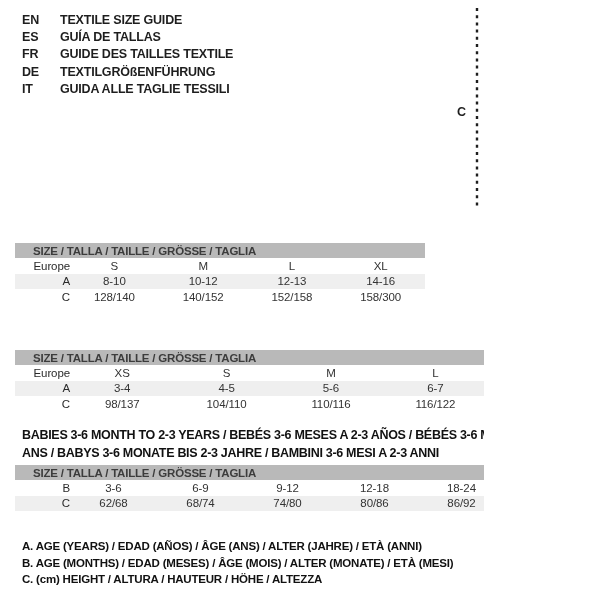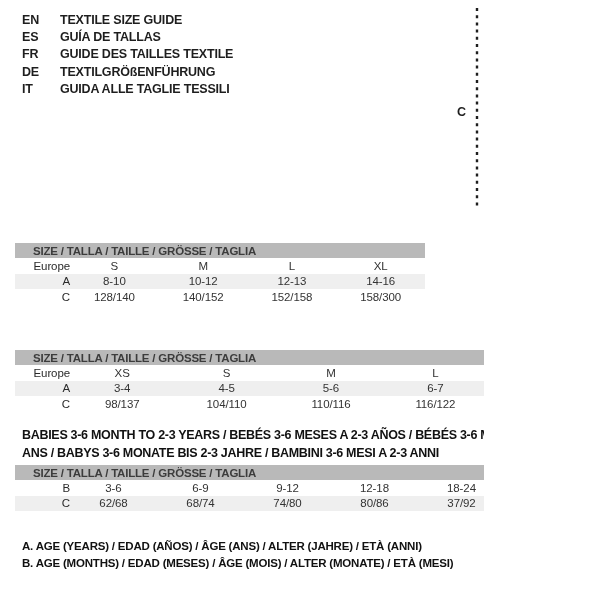--- a/index.html
+++ b/index.html
@@ -168,23 +168,24 @@
       <div class="cell">12-18</div>
       <div class="cell">18-24</div>
       <div class="cell">24-36</div>
     </div>
     <div class="tbl-row alt">
       <div class="cell lbl">C</div>
       <div class="cell">62/68</div>
       <div class="cell">68/74</div>
       <div class="cell">74/80</div>
       <div class="cell">80/86</div>
-      <div class="cell">37/92</div>
+      <div class="cell">86/92</div>
       <div class="cell">92/98</div>
     </div>
   </div>
 
   <div class="footnotes">
     <div class="footnote">A. AGE (YEARS) / EDAD (AÑOS) / ÂGE (ANS) / ALTER (JAHRE) / ETÀ (ANNI)</div>
     <div class="footnote">B. AGE (MONTHS) / EDAD (MESES) / ÂGE (MOIS) / ALTER (MONATE) / ETÀ (MESI)</div>
+    <div class="footnote">C. (cm) HEIGHT / ALTURA / HAUTEUR / HÖHE / ALTEZZA</div>
   </div>
 
 </div>
 
 </body></html>

